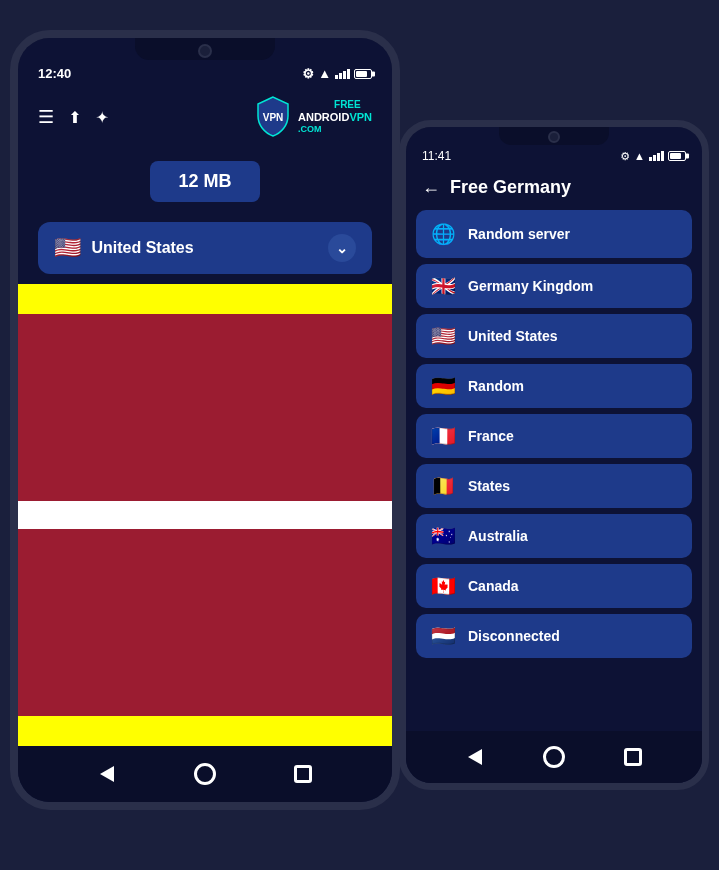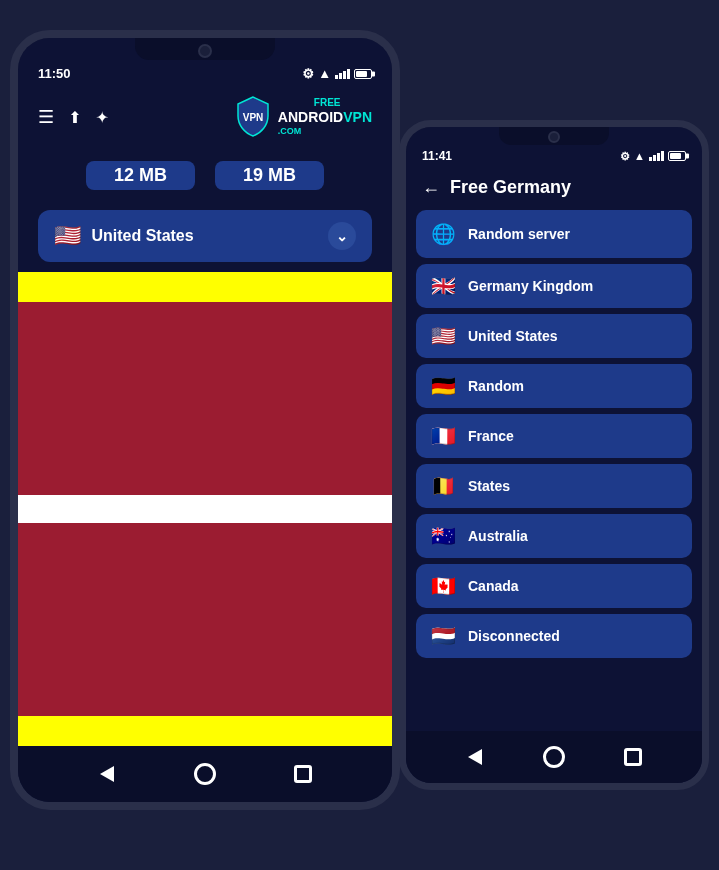--- a/index.html
+++ b/index.html
@@ -171,21 +171,21 @@
     .data-row {
       display: flex;
       justify-content: center;
       gap: 20px;
       padding: 10px 20px;
     }
 
     .data-badge {
       background: #1e3a8a;
       border-radius: 8px;
-      padding: 4px 28px;
+      padding: 10px 28px;
       color: white;
       font-size: 18px;
       font-weight: bold;
     }
 
     .connection-row {
       display: flex;
       align-items: center;
       justify-content: center;
       gap: 20px;
@@ -321,21 +321,21 @@
       flex-direction: column;
     }
 
     .status-bar-right {
       display: flex;
       justify-content: space-between;
       align-items: center;
       padding: 22px 16px 6px 16px;
       color: white;
       font-size: 12px;
-      font-weight: bold;
+      font-weight: normal;
       gap: 28px;
     }
 
     .free-servers-header {
       display: flex;
       align-items: center;
       gap: 10px;
       padding: 8px 16px 12px 16px;
       color: white;
     }
@@ -448,21 +448,21 @@
 <body>
 
 <div class="scene">
 
   <div class="phone phone-left">
     <div class="notch"></div>
     <div class="camera"></div>
     <div class="screen">
 
       <div class="status-bar-left">
-        <span class="time">11:50</span>
+        <span class="time">12:40</span>
         <div class="status-icons-left">
           <span style="font-size:13px;">⚙</span>
           <span style="font-size:13px;">▲</span>
           <div class="signal-bars">
             <span></span>
               <span></span>
               <span></span>
               <span></span>
           </div>
           <div class="battery">
@@ -479,29 +479,28 @@
           <span class="nav-icon" style="font-size:16px;">⬆</span>
           <span class="nav-icon" style="font-size:16px;">✦</span>
         </div>
         <div class="logo-area">
           <svg class="logo-shield" viewBox="0 0 38 44" fill="none" xmlns="http://www.w3.org/2000/svg">
             <path d="M19 2L4 9V21C4 30 10.5 38 19 41C27.5 38 34 30 34 21V9L19 2Z" fill="#1e3a8a" stroke="#00e5d4" stroke-width="1.5"></path>
             <text x="19" y="26" text-anchor="middle" fill="white" font-size="10" font-weight="bold">VPN</text>
           </svg>
           <div class="logo-text">
             <div style="color:#00e5d4; font-size:10px;margin-left:36px;">FREE</div>
-            <div style="font-size:14px;">ANDROID<span style="color:#00e5d4;">VPN</span></div>
+            <div style="font-size:11px;">ANDROID<span style="color:#00e5d4;">VPN</span></div>
             <div style="color:#00e5d4; font-size:9px;">.COM</div>
           </div>
         </div>
       </div>
 
       <div class="data-row">
         <div class="data-badge">12 MB</div>
-        <div class="data-badge">19 MB</div>
       </div>
 
 
       <div class="country-selector">
         <span class="flag">🇺🇸</span>
         <span>United States</span>
         <div class="chevron">⌄</div>
       </div>
 
       <div class="flag-display">

